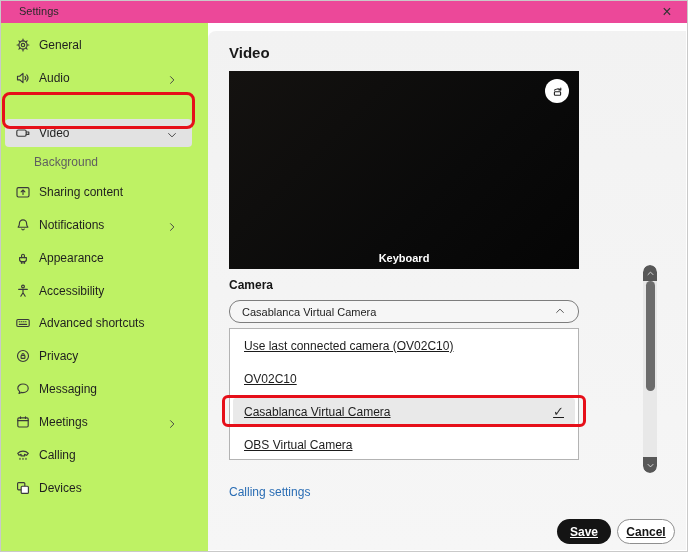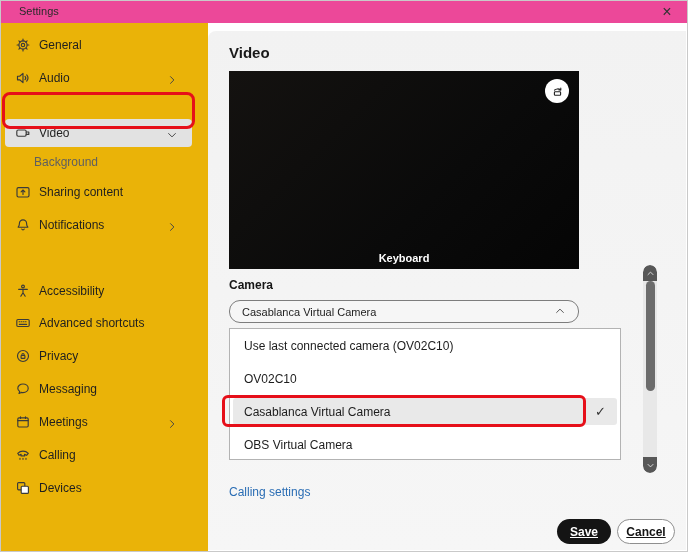--- a/index.html
+++ b/index.html
@@ -14,21 +14,21 @@
   
   .titlebar { position:absolute; left:0; top:0; right:0; height:22px; background:#ec4899; }
   .titlebar-title { position:absolute; left:18px; top:4px; font-size:11px; color:#2a2a2a; }
   .close-btn {
     position:absolute; right:4px; top:0; width:32px; height:22px;
     display:flex; align-items:center; justify-content:center;
     font-size:16px; color:#333; cursor:default; line-height:1;
   }
 
   
-  .sidebar { position:absolute; left:0; top:22px; width:207px; bottom:0; background:#eab308; }
+  .sidebar { position:absolute; left:0; top:22px; width:207px; bottom:0; background:#bef264; }
   .side-item {
     position:absolute; left:4px; width:187px; height:28px;
     display:flex; align-items:center; padding-left:10px; border-radius:4px;
   }
   .side-item.selected { background:#e2e2e2; }
   .side-icon { width:16px; height:16px; flex:0 0 16px; display:flex; align-items:center; justify-content:center; }
   .side-icon svg { width:16px; height:16px; stroke:#3a3a3a; fill:none; stroke-width:1.15; stroke-linecap:round; stroke-linejoin:round; }
   .side-label { margin-left:8px; font-size:12px; color:#1f1f1f; white-space:nowrap; }
   .side-item.sub { padding-left:29px; }
   .side-item.sub .side-label { margin-left:0; color:#5f5f5f; }
@@ -68,22 +68,22 @@
 
   .select-box {
     position:absolute; left:21px; top:269px; width:350px; height:23px;
     background:#f6f6f6; border:1px solid #7d7d7d; border-radius:11px;
     display:flex; align-items:center; padding:0 12px;
   }
   .select-value { font-size:11px; color:#1d1d1d; flex:1; white-space:nowrap; overflow:hidden; }
   .select-chevron svg { width:12px; height:12px; stroke:#555; fill:none; stroke-width:1.3; stroke-linecap:round; stroke-linejoin:round; }
 
   .listbox {
-    position:absolute; left:21px; top:297px; width:392px; height:132px;
-    background:#ffffff; border:1px solid #b3b3b3;
+    position:absolute; left:21px; top:297px; width:350px; height:132px;
+    background:#ffffff; border:1px solid #b3b3b3;text-decoration:underline;
   }
   .list-option { position:relative; height:33px; display:flex; align-items:center; padding:0 14px; }
   .option-label { font-size:12px; color:#1d1d1d; flex:1; white-space:nowrap; }
   .list-option.selected .option-pill {
     position:absolute; left:3px; right:3px; top:3px; bottom:3px;
     background:#e9e9e9; border-radius:3px; z-index:0;
   }
   .list-option .option-label, .list-option .check { position:relative; z-index:1; }
   .check { font-size:13px; color:#333; margin-left:8px; }
   .annot-option { left:14px; top:364px; width:364px; height:32px; border-radius:6px; }
@@ -181,20 +181,30 @@
           </svg>
       </span>
       <span class="side-label">Notifications</span>
       <span class="side-chevron">
         <svg viewBox="0 0 16 16">
             <path d="M6 3.5 10.5 8 6 12.5"></path>
           </svg>
       </span>
     </div>
 
+    <div class="side-item" style="top:221px">
+      <span class="side-icon">
+        <svg viewBox="0 0 16 16">
+            <path d="M4.6 7.6h6.8v2a2 2 0 0 1-2 2H6.6a2 2 0 0 1-2-2z"></path>
+            <path d="M6.4 11.7v1.6M8 11.7v1.6M9.6 11.7v1.6"></path>
+            <path d="M6.6 7.6V5.6a1.4 1.4 0 0 1 2.8 0v2"></path>
+          </svg>
+      </span>
+      <span class="side-label">Appearance</span>
+    </div>
 
     <div class="side-item" style="top:254px">
       <span class="side-icon">
         <svg viewBox="0 0 16 16">
             <circle cx="8" cy="3.5" r="1.4"></circle>
             <path d="M3.7 6.4h8.6M8 6.4v3.3M8 9.7l-2.2 3.5M8 9.7l2.2 3.5"></path>
           </svg>
       </span>
       <span class="side-label">Accessibility</span>
     </div>

